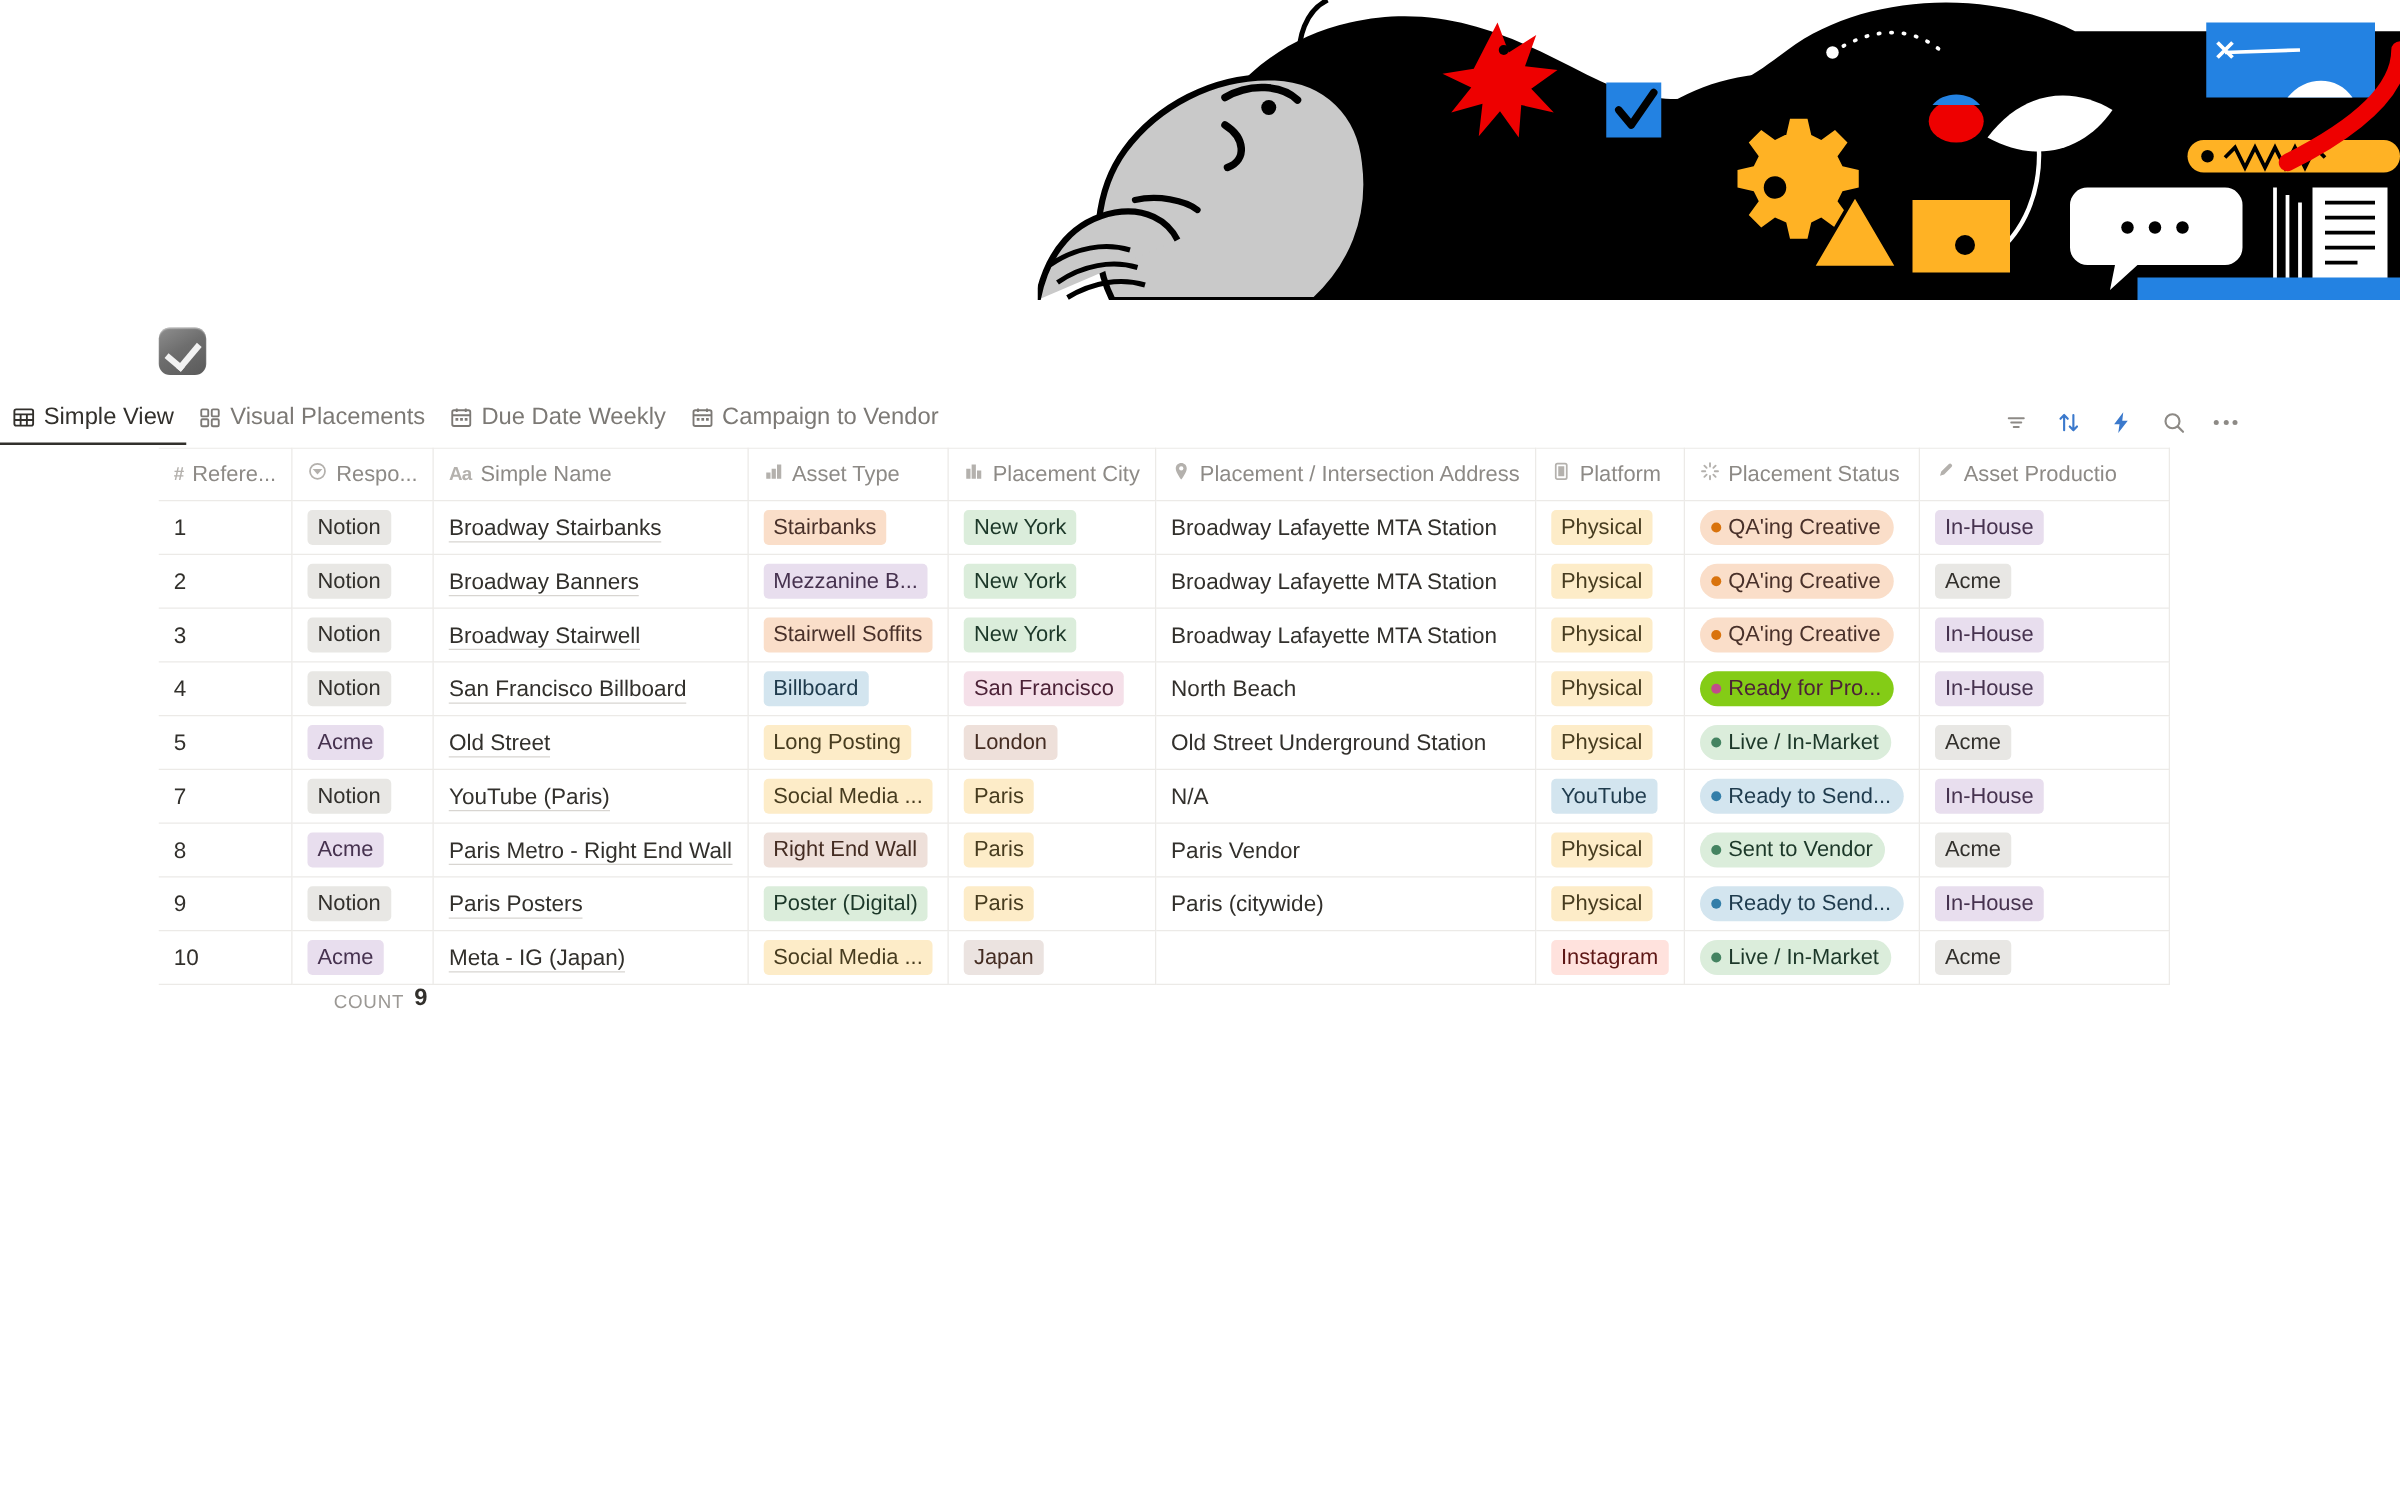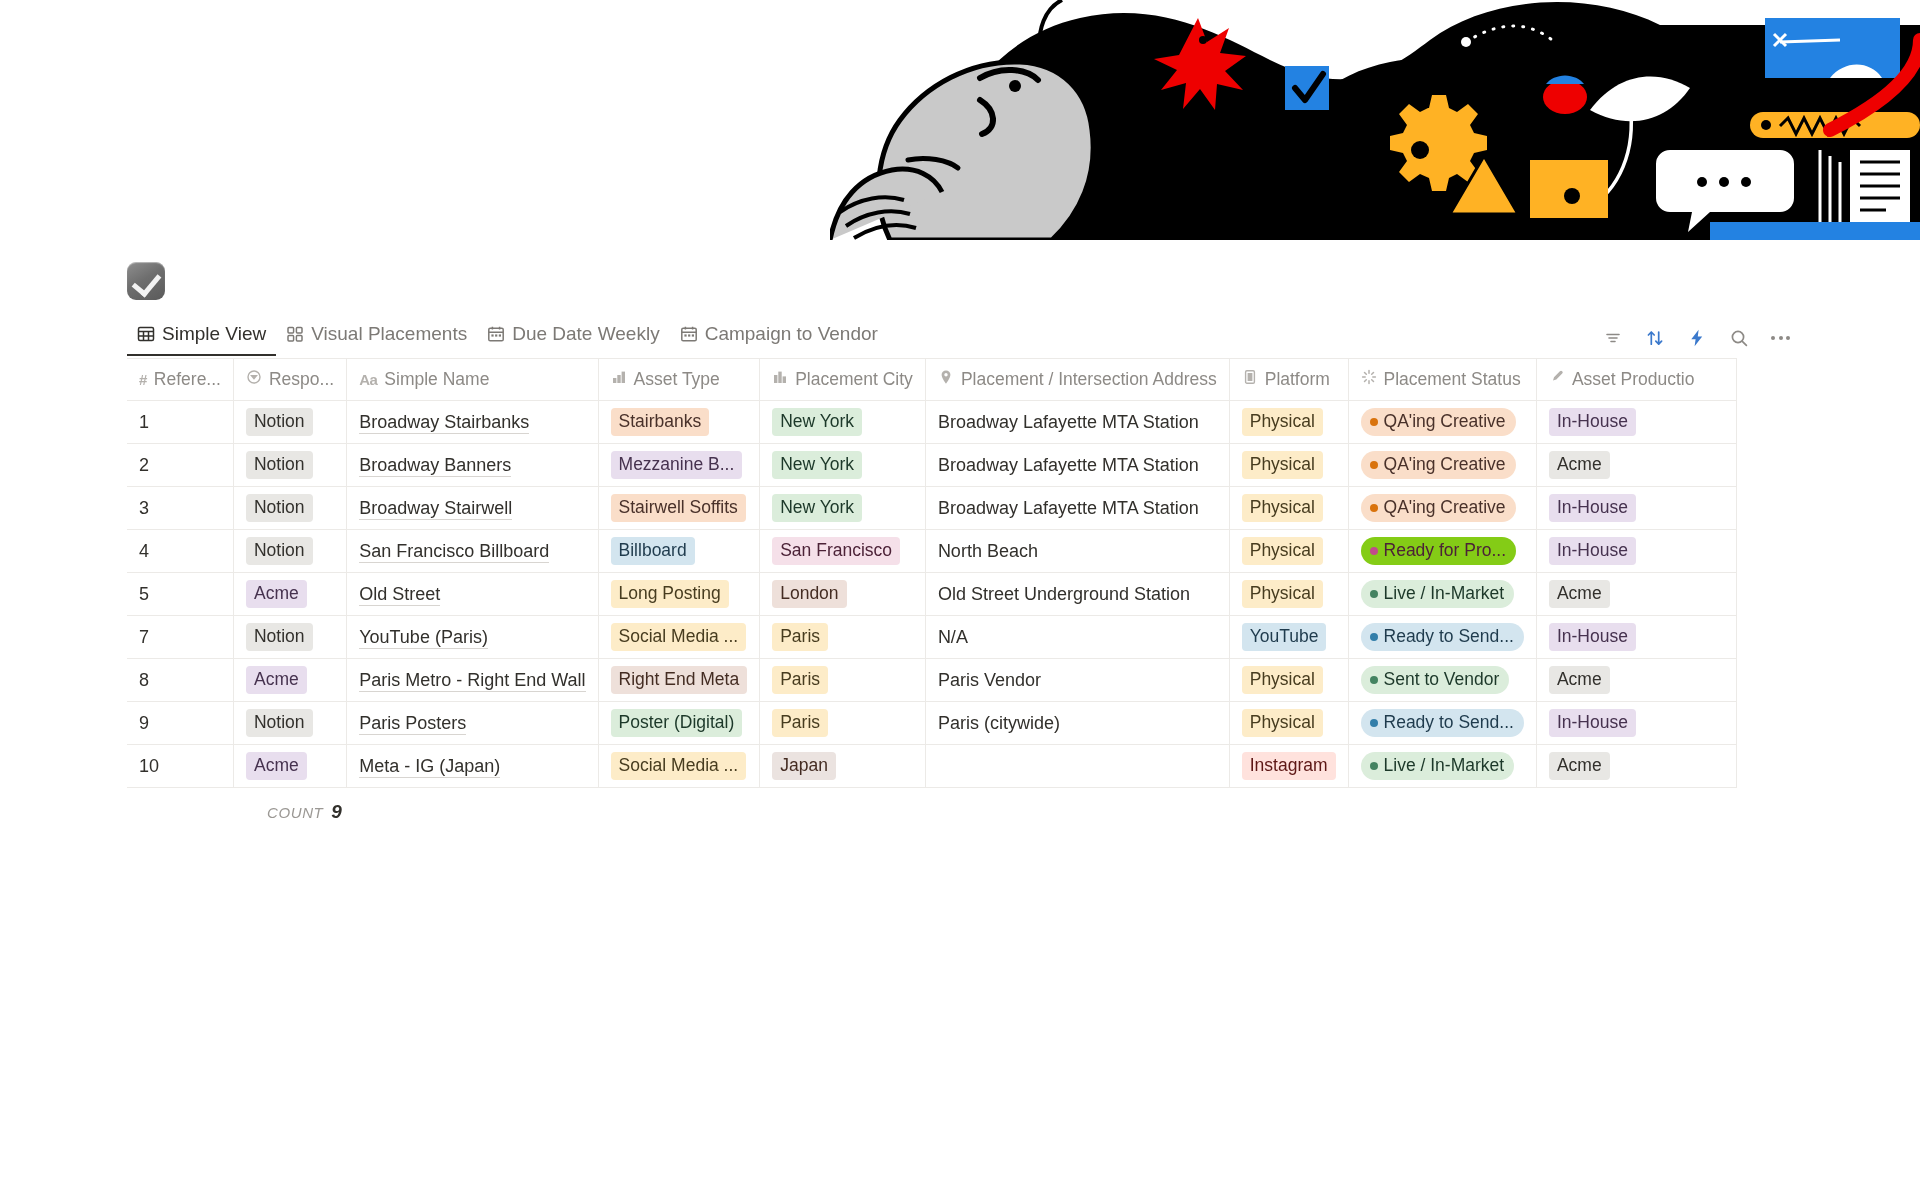--- a/index.html
+++ b/index.html
@@ -55,21 +55,20 @@
     font-size: 40px;
     font-weight: bold;
     color: #32302c;
     letter-spacing: -.5px;
     line-height: 1;
   }
 
   
   .viewbar {
     margin-top: 16px;
-    padding-left: 127px;
     padding-right: 130px;
     display: flex;
     align-items: flex-end;
     justify-content: space-between;
     height: 40px;
   }
   .tabs { display: flex; align-items: flex-end; gap: 0; }
   .tab {
     display: flex;
     align-items: center;
@@ -163,28 +162,26 @@
   .link {
     text-decoration: none;
     color: #32302c;
     border-bottom: 1px solid #d8d5d1;
     padding-bottom: 1px;
     cursor: pointer;
   }
 
   .footer-count {
     padding-left: 140px;
-    margin-top: 13px;
     font-size: 15px;
     color: #9b9894;
     letter-spacing: .6px;
     display: flex;
-    align-items: center;
+    align-items: flex-end;
     gap: 8px;
-    font-style: italic;
   }
   .footer-count b { font-size: 19px; color: #32302c; font-weight: 600; letter-spacing: 0; }
 </style>
 </head>
 <body>
 
 <div class="cover">
   <svg width="1090" height="240" viewBox="0 0 1090 240">
     <rect x="0" y="0" width="1090" height="240" fill="#ffffff"></rect>
 
@@ -513,21 +510,21 @@
             <td><span class="pill" style="background:#fdecc8;color:#473c1f">Paris</span></td>
             <td class="plain">N/A</td>
             <td><span class="pill" style="background:#d3e5ef;color:#1f3b4d">YouTube</span></td>
             <td><span class="pill round" style="background:#d3e5ef;color:#1f3b4d"><span class="dot" style="background:#337ea9"></span>Ready to Send...</span></td>
             <td><span class="pill" style="background:#e8deee;color:#46324f">In-House</span></td>
           </tr>
           <tr>
             <td class="num">8</td>
             <td><span class="pill" style="background:#e8deee;color:#46324f">Acme</span></td>
             <td><a class="link">Paris Metro - Right End Wall</a></td>
-            <td><span class="pill" style="background:#eee0da;color:#442c22">Right End Meta</span></td>
+            <td><span class="pill" style="background:#eee0da;color:#442c22">Right End Wall</span></td>
             <td><span class="pill" style="background:#fdecc8;color:#473c1f">Paris</span></td>
             <td class="plain">Paris Vendor</td>
             <td><span class="pill" style="background:#fdecc8;color:#473c1f">Physical</span></td>
             <td><span class="pill round" style="background:#dbeddb;color:#1c3829"><span class="dot" style="background:#448361"></span>Sent to Vendor</span></td>
             <td><span class="pill" style="background:#e8e7e4;color:#32302c">Acme</span></td>
           </tr>
           <tr>
             <td class="num">9</td>
             <td><span class="pill" style="background:#e8e7e4;color:#32302c">Notion</span></td>
             <td><a class="link">Paris Posters</a></td>

